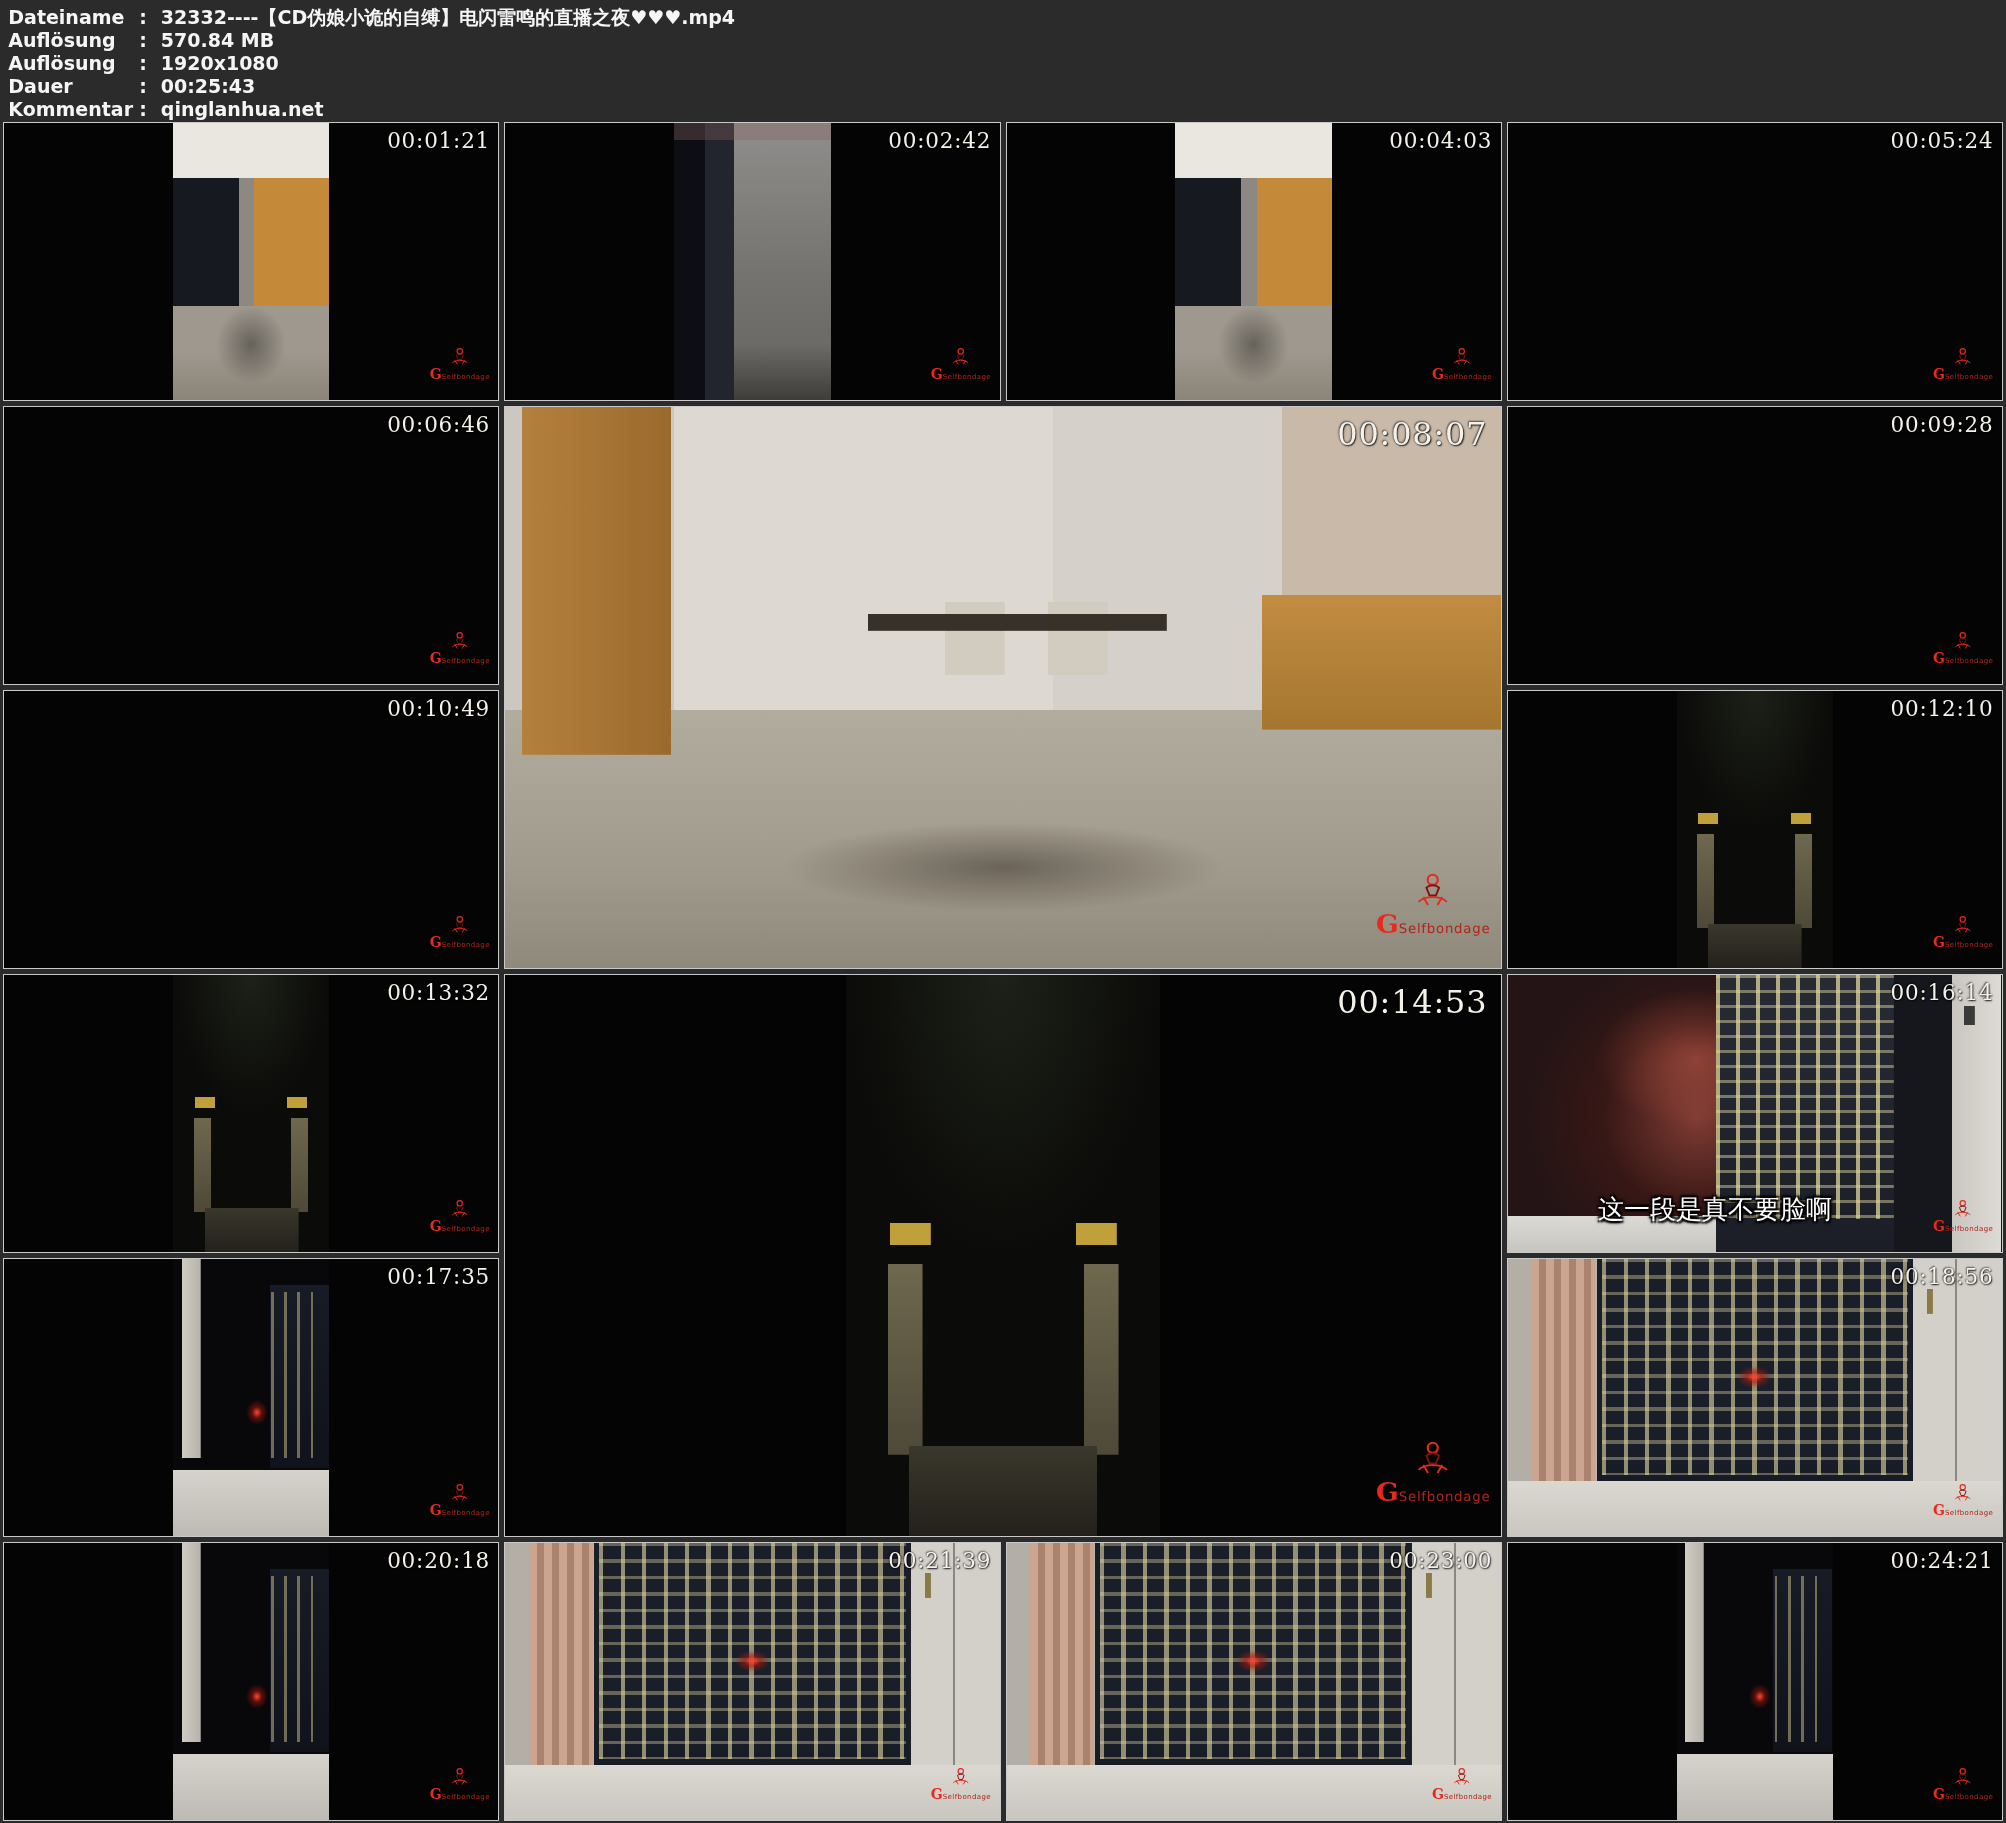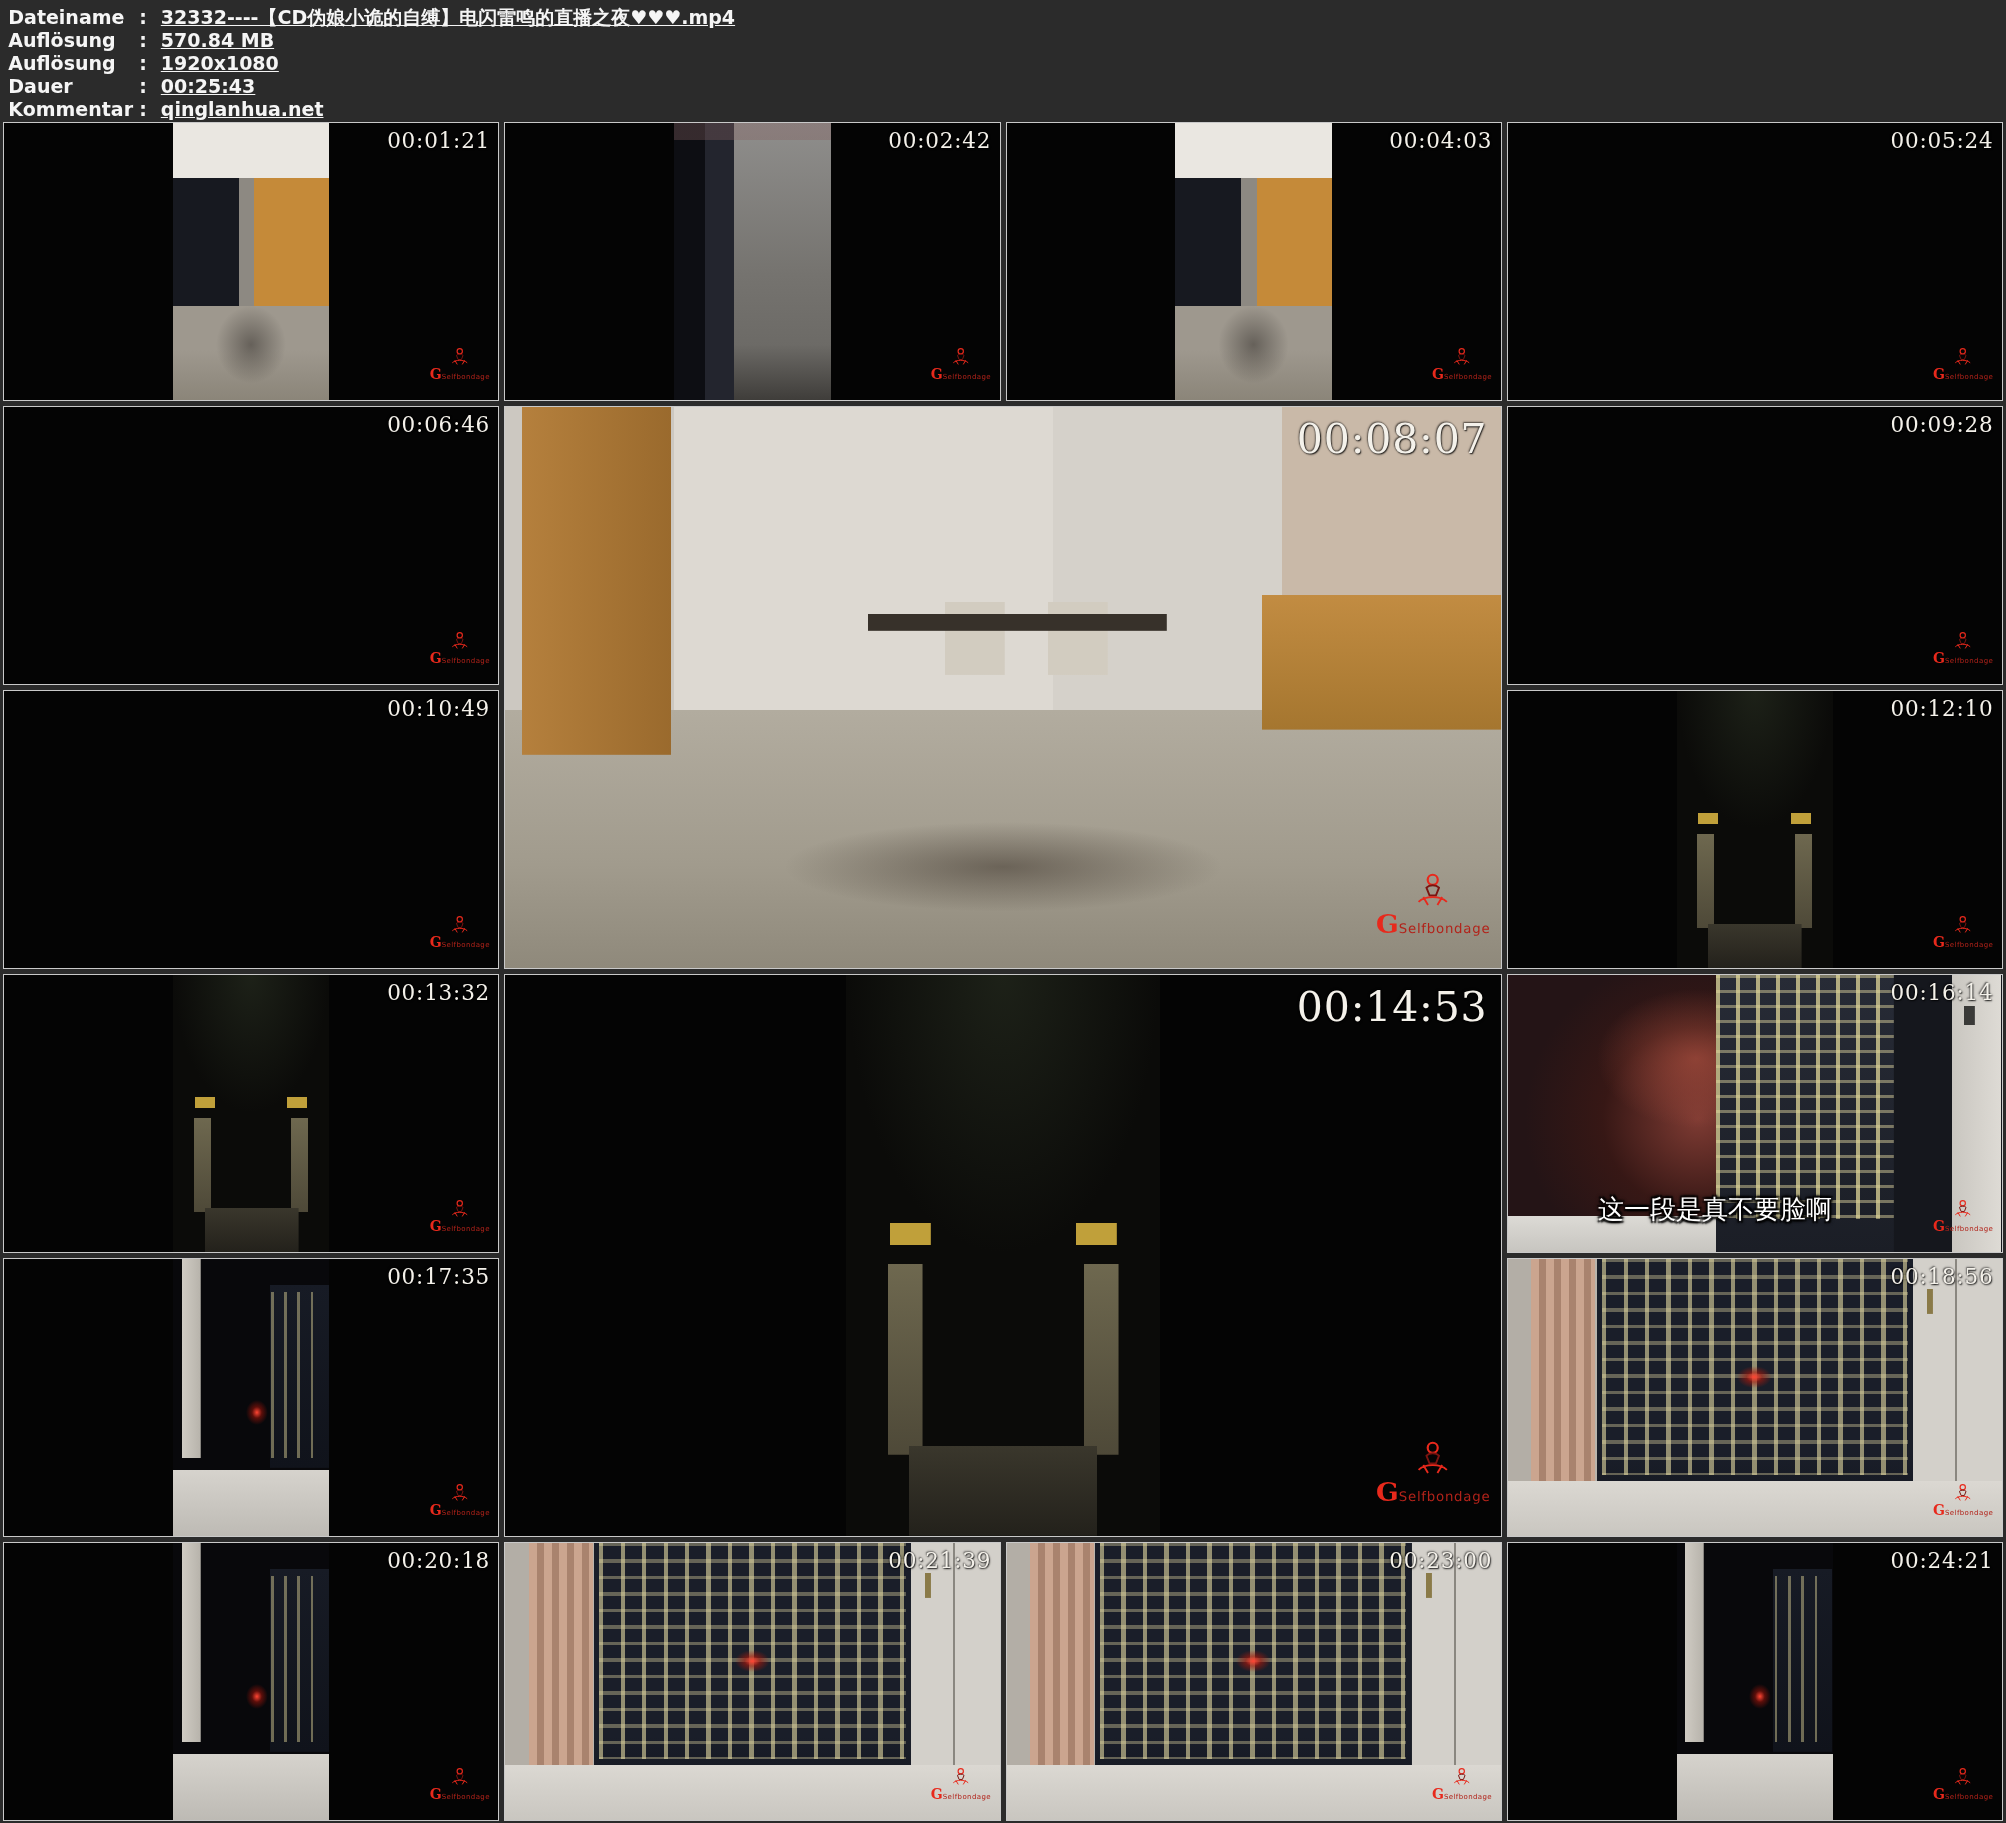--- a/index.html
+++ b/index.html
@@ -11,21 +11,21 @@
 
   
   .meta{
     position:absolute;top:0;left:0;right:0;height:138px;
     padding:5.8px 0 0 8.3px;box-sizing:border-box;
     color:#f5f5f5;background:#2b2b2b;
   }
   .meta-row{display:flex;line-height:23px;font-size:19px;font-weight:bold;}
   .meta-label{width:131px;}
   .meta-sep{width:21.5px;text-align:left;}
-  .meta-value{flex:1;white-space:nowrap;text-decoration:underline;}
+  .meta-value{flex:1;white-space:nowrap;}
 
   
   .grid{
     position:absolute;top:122px;left:3.3px;right:3.3px;bottom:0;
     display:grid;
     grid-template-columns:repeat(4,1fr);
     grid-template-rows:repeat(6,279px);
     gap:5px;
     grid-auto-flow:row dense;
     border-radius:15px;
@@ -144,21 +144,21 @@
     background-position:50% 42%,0 100%,5.5% 0,0 0,50% 0,50% 0,91% 0,86% 12%,50% 0,0 0;
   }
 
   
   .ts{
     position:absolute;top:5px;right:8.3px;
     font-family:"DejaVu Serif","Liberation Serif",serif;
     font-size:21.5px;letter-spacing:0.8px;color:#f4f1ea;
     text-shadow:0.8px 0.8px 1.7px rgba(0,0,0,.95), -0.8px -0.8px 1.7px rgba(0,0,0,.6);
   }
-  .big .ts{font-size:41px;top:8.3px;right:13.2px;}
+  .big .ts{font-size:32px;top:8.3px;right:13.2px;}
 
   .wm{
     position:absolute;right:6.6px;bottom:5px;width:64px;height:48px;
     text-align:center;line-height:1;
   }
   .big .wm{transform:scale(1.9);transform-origin:100% 100%;}
   .wm svg{display:block;margin:0 auto;}
   .wm-text{display:block;white-space:nowrap;}
   .wm-text b{
     font-family:"DejaVu Serif","Liberation Serif",serif;

